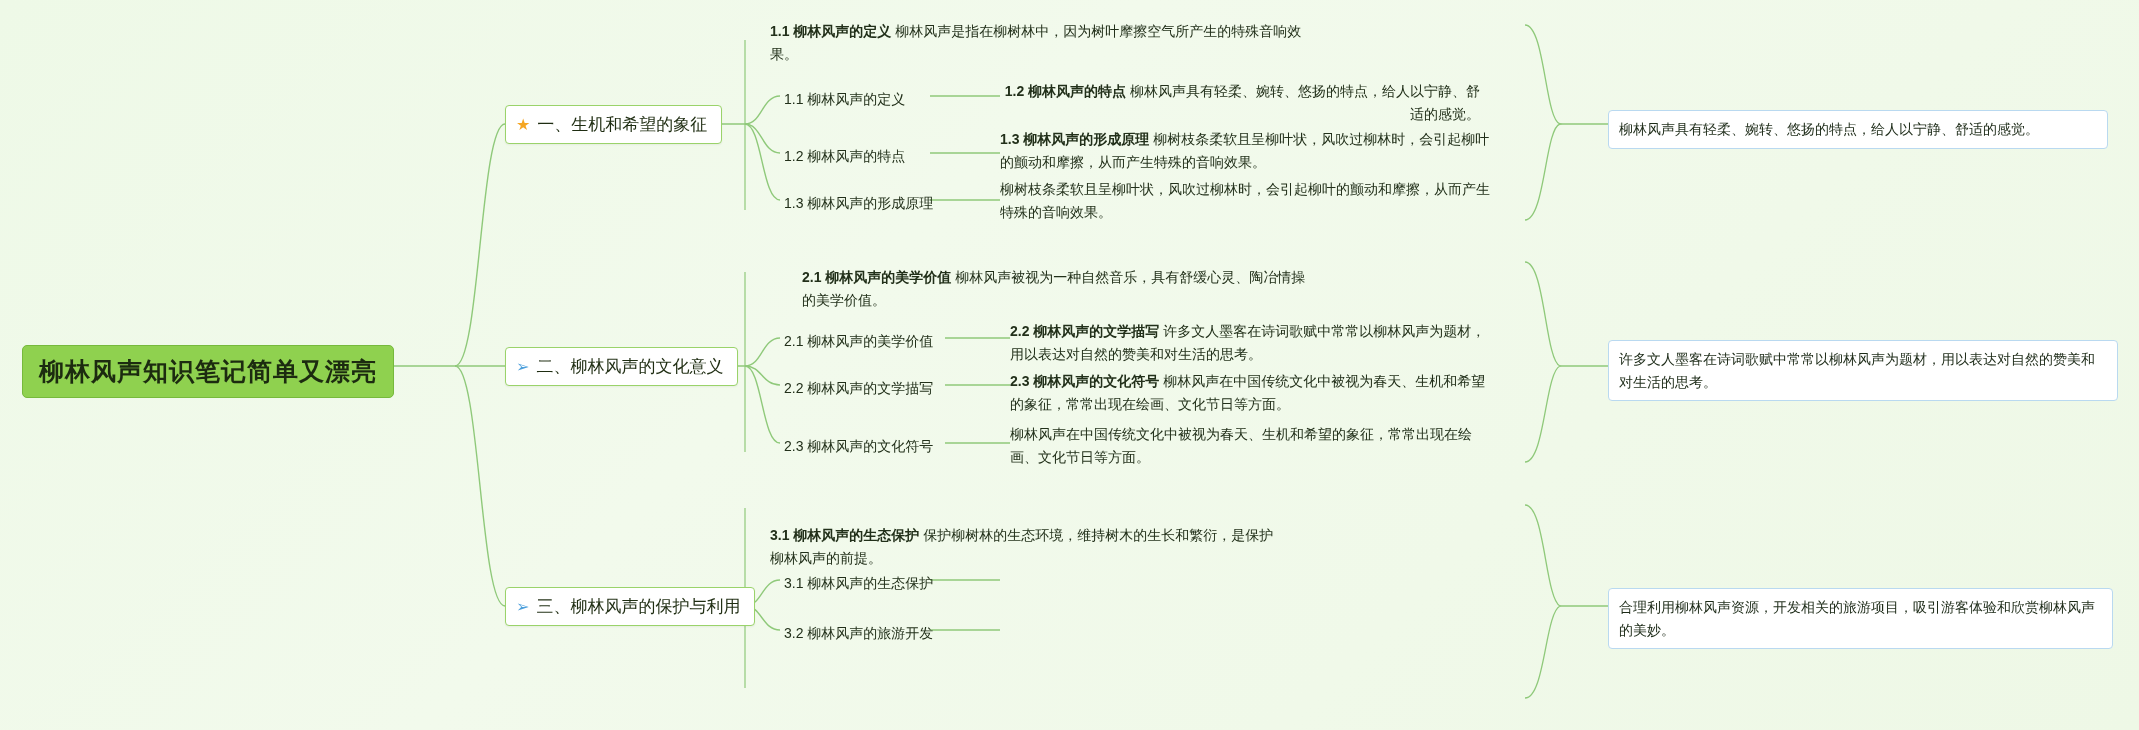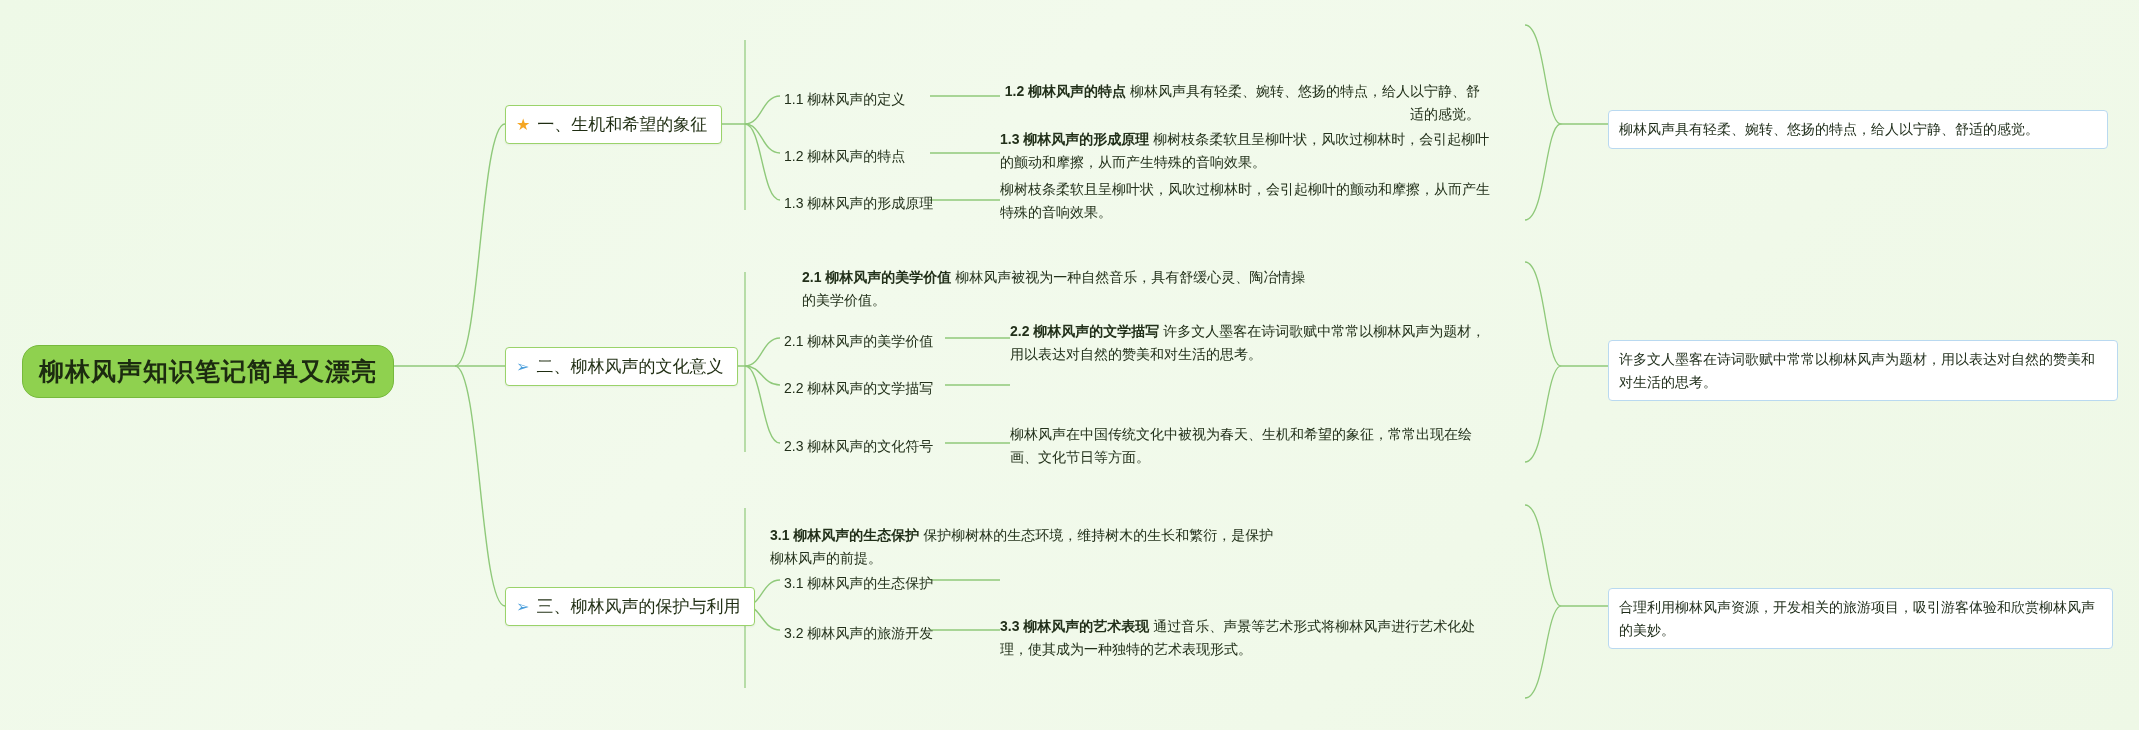--- a/index.html
+++ b/index.html
@@ -21,21 +21,21 @@
     pointer-events: none;
   }
   .node {
     position: absolute;
     white-space: nowrap;
   }
   
   .root {
     background: #8fd14f;
     border: 1px solid #76b93c;
-    border-radius: 17px;
+    border-radius: 5px;
     color: #1c2b10;
     font-size: 25px;
     font-weight: 700;
     padding: 9px 16px;
     letter-spacing: 1px;
   }
   
   .l1 {
     background: #ffffff;
     border: 1px solid #9ad36a;
@@ -132,20 +132,24 @@
 
   <div class="node l1" style="left:505px; top:105px;">
     <span class="ico star">★</span>
     <span>一、生机和希望的象征</span>
   </div>
 
   <div class="node l2" style="left:782px; top:86px;">1.1 柳林风声的定义</div>
   <div class="node l2" style="left:782px; top:143px;">1.2 柳林风声的特点</div>
   <div class="node l2" style="left:782px; top:190px;">1.3 柳林风声的形成原理</div>
 
+  <div class="l3" style="position:absolute; left:770px; top:20px; width:545px;">
+    <b>1.1 柳林风声的定义</b>
+    <span>柳林风声是指在柳树林中，因为树叶摩擦空气所产生的特殊音响效果。</span>
+  </div>
   <div class="l3" style="position:absolute; left:1000px; top:80px; width:480px;text-align:right;">
     <b>1.2 柳林风声的特点</b>
     <span>柳林风声具有轻柔、婉转、悠扬的特点，给人以宁静、舒适的感觉。</span>
   </div>
   <div class="l3" style="position:absolute; left:1000px; top:128px; width:490px;">
     <b>1.3 柳林风声的形成原理</b>
     <span>柳树枝条柔软且呈柳叶状，风吹过柳林时，会引起柳叶的颤动和摩擦，从而产生特殊的音响效果。</span>
   </div>
   <div class="l3" style="position:absolute; left:1000px; top:178px; width:490px;">柳树枝条柔软且呈柳叶状，风吹过柳林时，会引起柳叶的颤动和摩擦，从而产生特殊的音响效果。</div>
 
@@ -161,36 +165,36 @@
   <div class="node l2" style="left:782px; top:433px;">2.3 柳林风声的文化符号</div>
 
   <div class="l3" style="position:absolute; left:770px; top:266px; width:510px;margin-left:32px;">
     <b>2.1 柳林风声的美学价值</b>
     <span>柳林风声被视为一种自然音乐，具有舒缓心灵、陶冶情操的美学价值。</span>
   </div>
   <div class="l3" style="position:absolute; left:1010px; top:320px; width:480px;">
     <b>2.2 柳林风声的文学描写</b>
     <span>许多文人墨客在诗词歌赋中常常以柳林风声为题材，用以表达对自然的赞美和对生活的思考。</span>
   </div>
+  <div class="l3" style="position:absolute; left:1010px; top:370px; width:480px;">
+    <b>2.3 柳林风声的文化符号</b>
+    <span>柳林风声在中国传统文化中被视为春天、生机和希望的象征，常常出现在绘画、文化节日等方面。</span>
+  </div>
   <div class="l3" style="position:absolute; left:1010px; top:423px; width:480px;">柳林风声在中国传统文化中被视为春天、生机和希望的象征，常常出现在绘画、文化节日等方面。</div>
 
   <div class="callout" style="position:absolute; left:1608px; top:340px; width:510px;">许多文人墨客在诗词歌赋中常常以柳林风声为题材，用以表达对自然的赞美和对生活的思考。</div>
 
   <div class="node l1" style="left:505px; top:587px;">
     <span class="ico send">➢</span>
     <span>三、柳林风声的保护与利用</span>
   </div>
 
   <div class="node l2" style="left:782px; top:570px;">3.1 柳林风声的生态保护</div>
   <div class="node l2" style="left:782px; top:620px;">3.2 柳林风声的旅游开发</div>
 
   <div class="l3" style="position:absolute; left:770px; top:508px; width:510px;margin-top:16px;">
     <b>3.1 柳林风声的生态保护</b>
     <span>保护柳树林的生态环境，维持树木的生长和繁衍，是保护柳林风声的前提。</span>
   </div>
-  <div class="l3" style="position:absolute; left:1000px; top:615px; width:495px;">
-    <b>3.3 柳林风声的艺术表现</b>
-    <span>通过音乐、声景等艺术形式将柳林风声进行艺术化处理，使其成为一种独特的艺术表现形式。</span>
-  </div>
 
   <div class="callout" style="position:absolute; left:1608px; top:588px; width:505px;">合理利用柳林风声资源，开发相关的旅游项目，吸引游客体验和欣赏柳林风声的美妙。</div>
 
 </div>
 
 </body></html>

